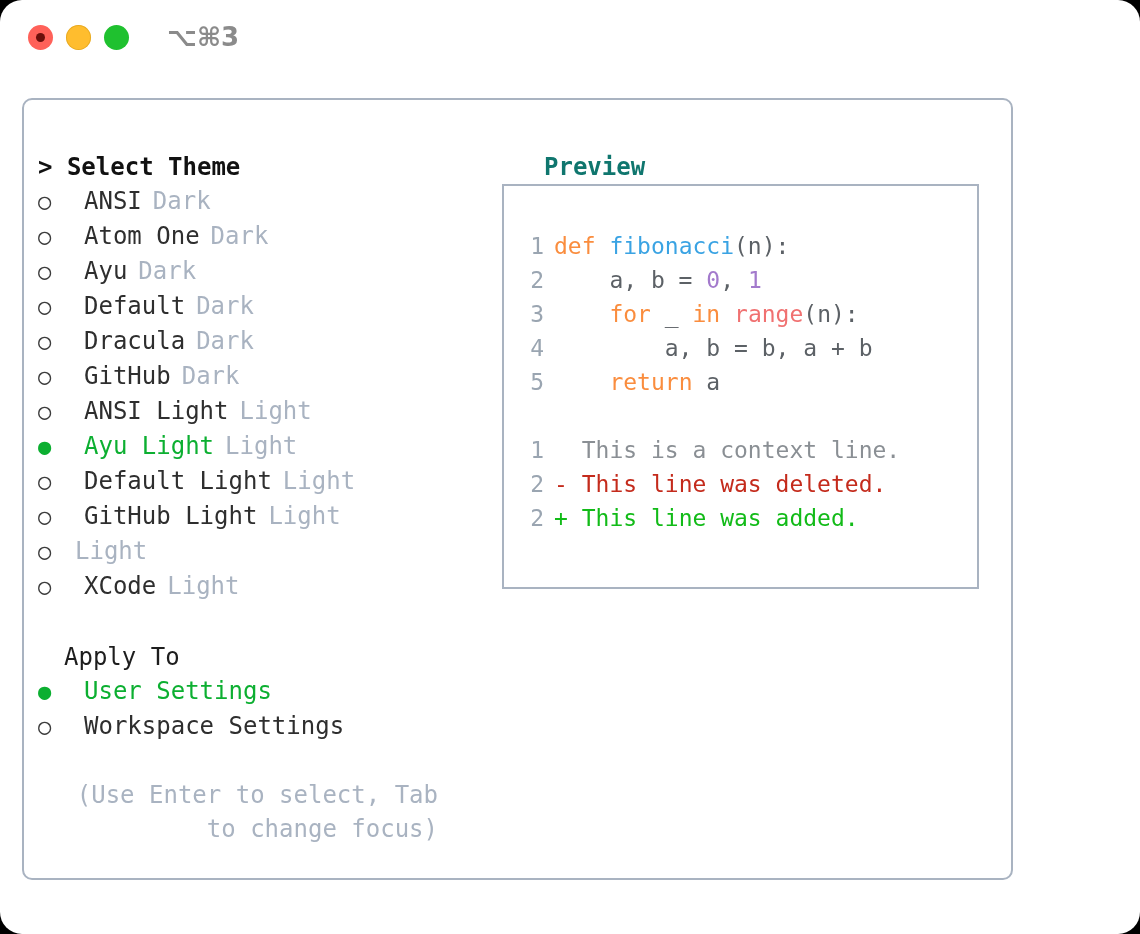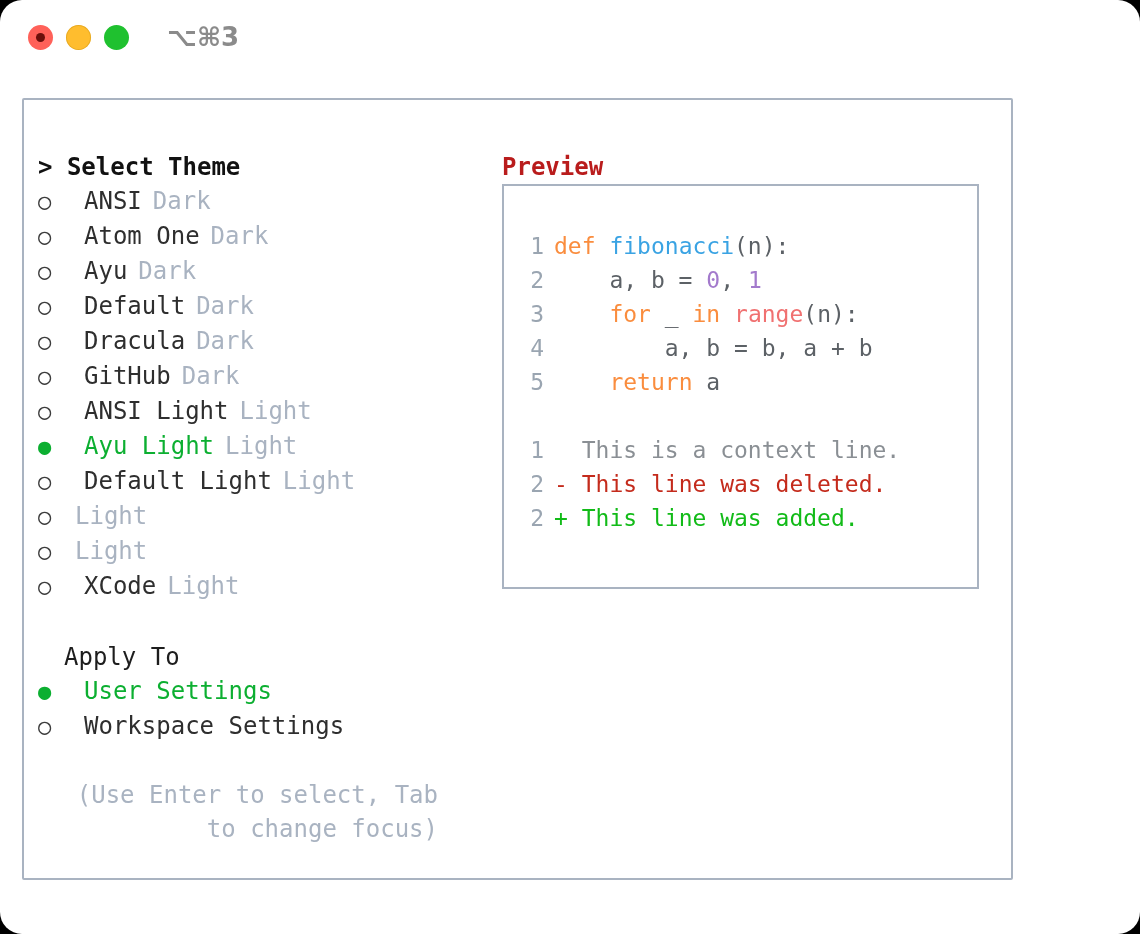--- a/index.html
+++ b/index.html
@@ -71,21 +71,21 @@
   }
 
   
   .card {
     position: absolute;
     left: 22px;
     top: 98px;
     width: 991px;
     height: 782px;
     border: 2px solid #a9b3c1;
-    border-radius: 2px;
+    border-radius: 10px;
     box-sizing: border-box;
     background: #ffffff;
   }
 
   .columns {
     position: absolute;
     left: 0; top: 0;
     width: 100%;
     height: 100%;
   }
@@ -150,22 +150,23 @@
   
   .right-col {
     position: absolute;
     left: 478px;
     top: 50px;
     width: 500px;
   }
   .preview-header {
     font-size: 24px;
     font-weight: 700;
-    color: #b91c1c;
-    line-height: 34px;
+    color: #0f766e;
+    line-height: 34px;
+    margin-left: 42px;
   }
   .preview-box {
     width: 477px;
     height: 405px;
     border: 2px solid #a9b3c1;
     box-sizing: border-box;
     background: #ffffff;
     padding: 43px 0 0 16px;
   }
 
@@ -216,21 +217,21 @@
         <div id="theme-list">
             <div class="theme-row"><span class="bullet">○</span><span class="theme-name">ANSI</span><span class="theme-kind">Dark</span></div>
             <div class="theme-row"><span class="bullet">○</span><span class="theme-name">Atom One</span><span class="theme-kind">Dark</span></div>
             <div class="theme-row"><span class="bullet">○</span><span class="theme-name">Ayu</span><span class="theme-kind">Dark</span></div>
             <div class="theme-row"><span class="bullet">○</span><span class="theme-name">Default</span><span class="theme-kind">Dark</span></div>
             <div class="theme-row"><span class="bullet">○</span><span class="theme-name">Dracula</span><span class="theme-kind">Dark</span></div>
             <div class="theme-row"><span class="bullet">○</span><span class="theme-name">GitHub</span><span class="theme-kind">Dark</span></div>
             <div class="theme-row"><span class="bullet">○</span><span class="theme-name">ANSI Light</span><span class="theme-kind">Light</span></div>
             <div class="theme-row selected"><span class="bullet">●</span><span class="theme-name">Ayu Light</span><span class="theme-kind">Light</span></div>
             <div class="theme-row"><span class="bullet">○</span><span class="theme-name">Default Light</span><span class="theme-kind">Light</span></div>
-            <div class="theme-row"><span class="bullet">○</span><span class="theme-kind">Light</span></div>
+            <div class="theme-row"><span class="bullet">○</span><span class="theme-name">GitHub Light</span><span class="theme-kind">Light</span></div>
             <div class="theme-row"><span class="bullet">○</span><span class="theme-kind">Light</span></div>
             <div class="theme-row"><span class="bullet">○</span><span class="theme-name">XCode</span><span class="theme-kind">Light</span></div>
           </div>
 
         <div class="section-spacer"></div>
 
         <div class="apply-header">Apply To</div>
         <div id="apply-list">
             <div class="theme-row selected"><span class="bullet">●</span><span class="theme-name">User Settings</span></div>
             <div class="theme-row"><span class="bullet">○</span><span class="theme-name">Workspace Settings</span></div>

